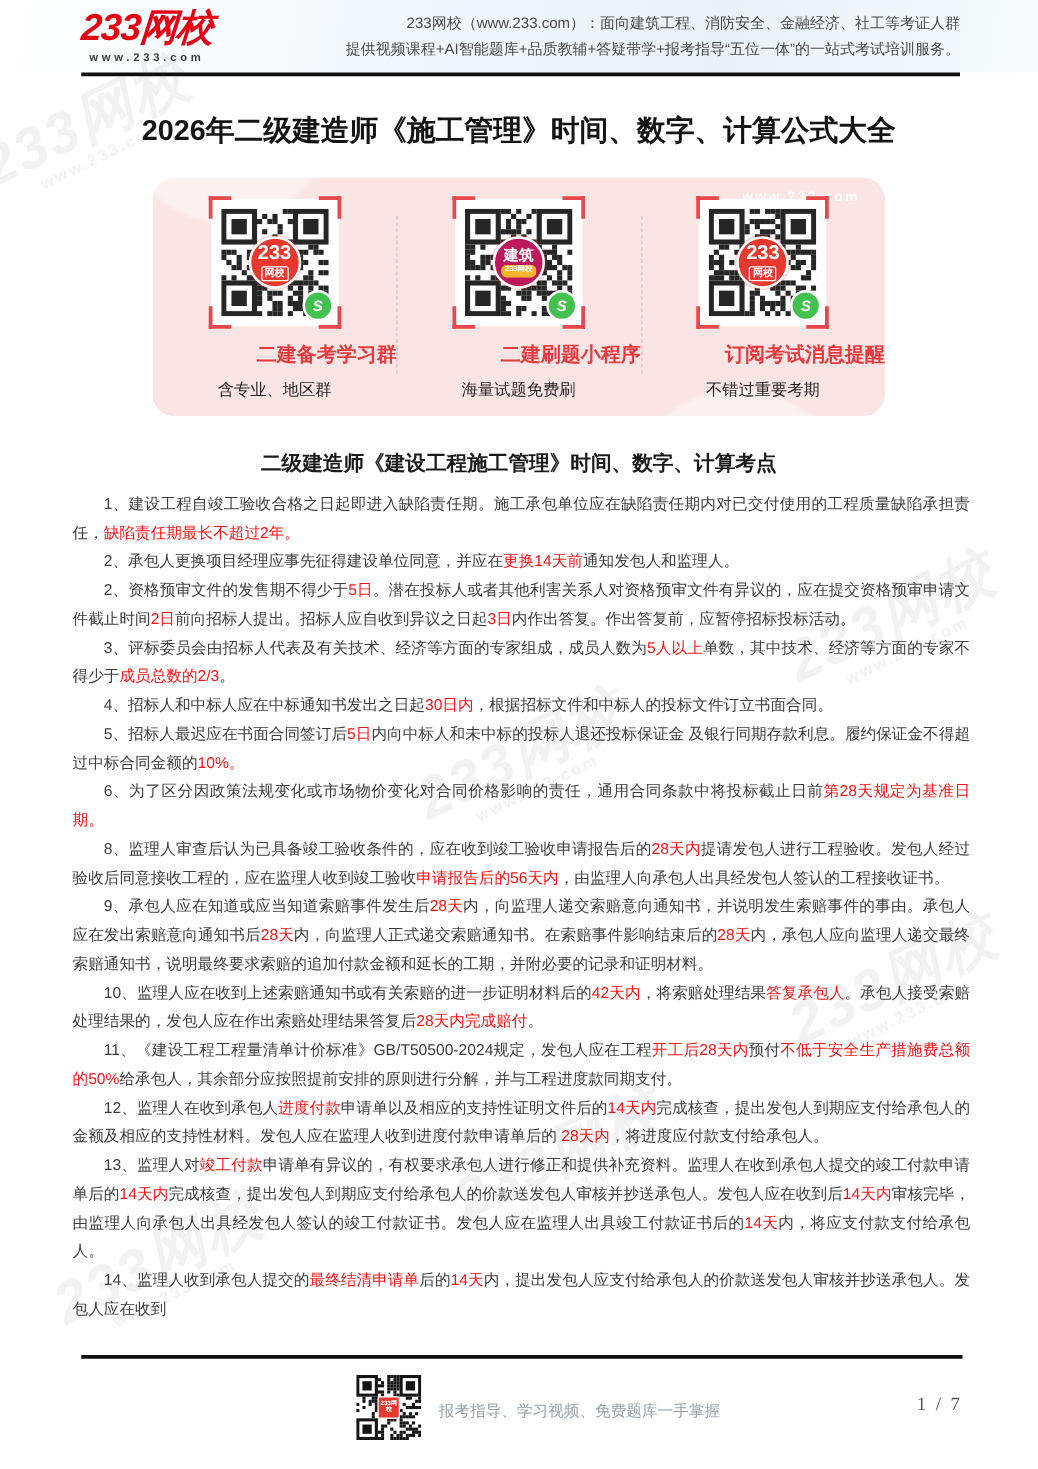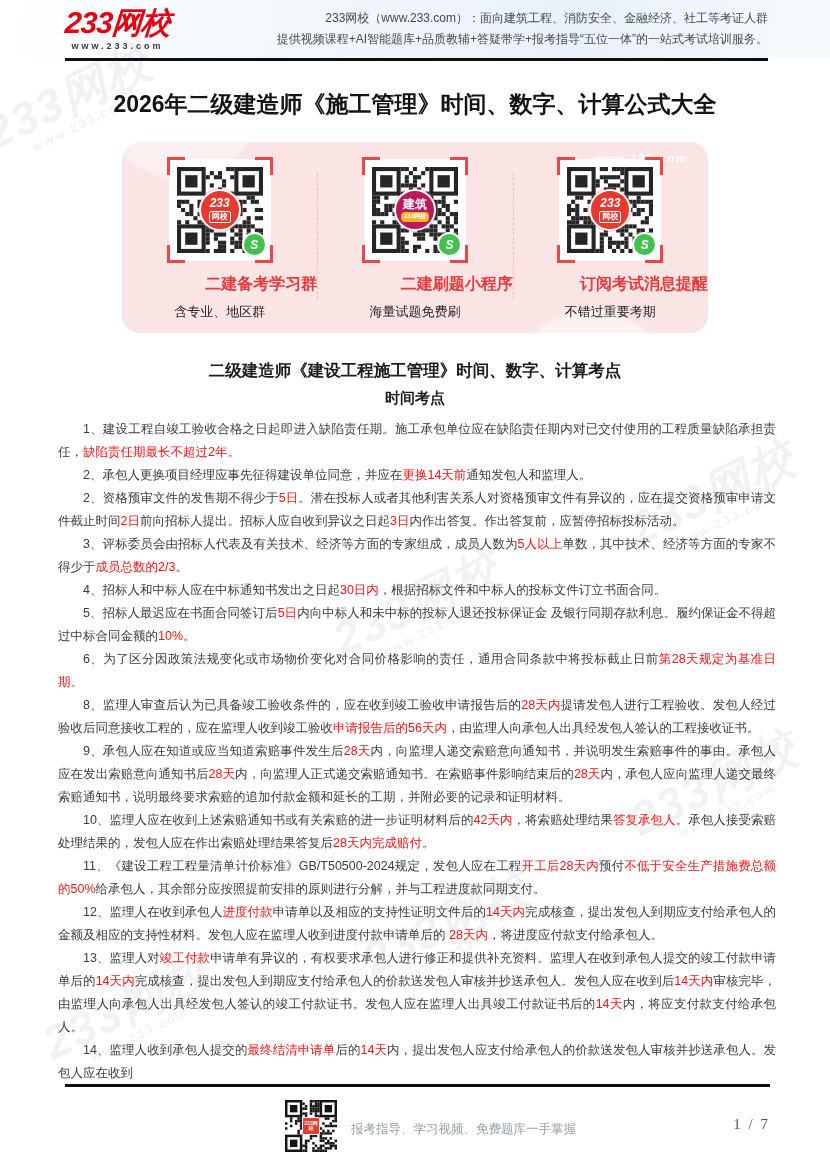--- a/index.html
+++ b/index.html
@@ -39,21 +39,21 @@
   .cnr{position:absolute;width:15px;height:15px;border:0 solid #e8474b;}
   .cnr.tl{top:-2px;left:-2px;border-top-width:3px;border-left-width:3px;}
   .cnr.tr{top:-2px;right:-2px;border-top-width:3px;border-right-width:3px;}
   .cnr.bl{bottom:-2px;left:-2px;border-bottom-width:3px;border-left-width:3px;}
   .cnr.br{bottom:-2px;right:-2px;border-bottom-width:3px;border-right-width:3px;}
   .qr-svg{display:block;width:86px;height:86px;}
   .qr-center{position:absolute;inset:0;display:flex;align-items:center;justify-content:center;}
   .logo-circle{width:38px;height:38px;border-radius:50%;background:#e8392e;border:2px solid #fff;
                color:#fff;display:flex;flex-direction:column;align-items:center;justify-content:center;
                font-weight:bold;box-shadow:0 0 0 1px rgba(232,57,46,.25);}
-  .logo-circle .l1{font-size:12px;font-style:italic;line-height:1;}
+  .logo-circle .l1{font-size:16px;line-height:1;}
   .logo-circle .l2{font-size:8px;line-height:1.2;border:1px solid #fff;padding:0 2px;border-radius:2px;margin-top:2px;}
   .logo-circle.building{background:#be185d;}
   .logo-circle.building .l1{font-style:normal;font-size:12px;}
   .logo-circle.building .l2{border:none;background:#f7b52c;border-radius:4px;font-size:6px;padding:1px 3px;}
   .wx-badge{position:absolute;right:4px;bottom:4px;width:21px;height:21px;border-radius:50%;
             background:#43c14e;border:2px solid #fff;color:#fff;font-weight:bold;font-size:12px;
             display:flex;align-items:center;justify-content:center;font-style:italic;}
   .qr-label{margin-top:13px;font-size:16px;font-weight:bold;color:#e8393c;text-align:right;}
   .qr-sublabel{margin-top:8px;font-size:13px;color:#262626;}
 
@@ -630,21 +630,20 @@
           </div>
         </div>
         <div class="wx-badge">S</div>
       </div>
       <div class="qr-label">订阅考试消息提醒</div>
       <div class="qr-sublabel">不错过重要考期</div>
     </div>
   </div>
 
   <div class="sec-heading">二级建造师《建设工程施工管理》时间、数字、计算考点</div>
-  <div class="sec-subheading">时间考点</div>
 
   <div class="content">
       <p class="para"><span>1、建设工程自竣工验收合格之日起即进入缺陷责任期。施工承包单位应在缺陷责任期内对已交付使用的工程质量缺陷承担责任，</span><span class="hl">缺陷责任期最长不超过2年。</span></p>
       <p class="para"><span>2、承包人更换项目经理应事先征得建设单位同意，并应在</span><span class="hl">更换14天前</span><span>通知发包人和监理人。</span></p>
       <p class="para"><span>2、资格预审文件的发售期不得少于</span><span class="hl">5日</span><span>。潜在投标人或者其他利害关系人对资格预审文件有异议的，应在提交资格预审申请文件截止时间</span><span class="hl">2日</span><span>前向招标人提出。招标人应自收到异议之日起</span><span class="hl">3日</span><span>内作出答复。作出答复前，应暂停招标投标活动。</span></p>
       <p class="para"><span>3、评标委员会由招标人代表及有关技术、经济等方面的专家组成，成员人数为</span><span class="hl">5人以上</span><span>单数，其中技术、经济等方面的专家不得少于</span><span class="hl">成员总数的2/3</span><span>。</span></p>
       <p class="para"><span>4、招标人和中标人应在中标通知书发出之日起</span><span class="hl">30日内</span><span>，根据招标文件和中标人的投标文件订立书面合同。</span></p>
       <p class="para"><span>5、招标人最迟应在书面合同签订后</span><span class="hl">5日</span><span>内向中标人和未中标的投标人退还投标保证金 及银行同期存款利息。履约保证金不得超过中标合同金额的</span><span class="hl">10%。</span></p>
       <p class="para"><span>6、为了区分因政策法规变化或市场物价变化对合同价格影响的责任，通用合同条款中将投标截止日前</span><span class="hl">第28天规定为基准日期。</span></p>
       <p class="para"><span>8、监理人审查后认为已具备竣工验收条件的，应在收到竣工验收申请报告后的</span><span class="hl">28天内</span><span>提请发包人进行工程验收。发包人经过验收后同意接收工程的，应在监理人收到竣工验收</span><span class="hl">申请报告后的56天内</span><span>，由监理人向承包人出具经发包人签认的工程接收证书。</span></p>

